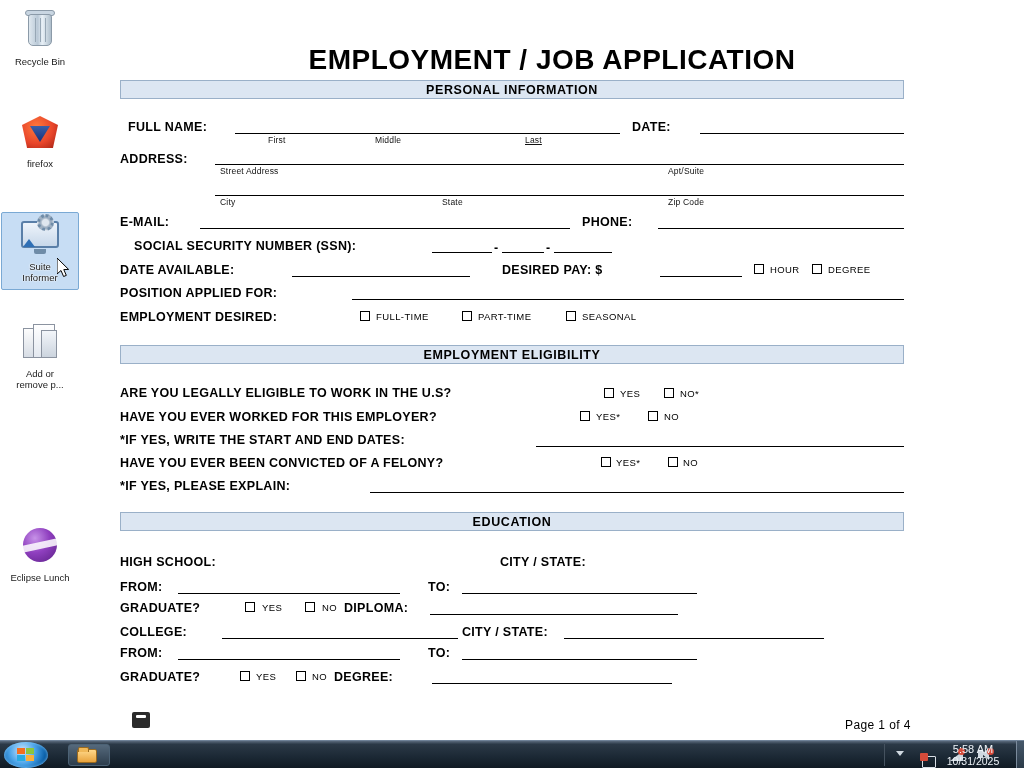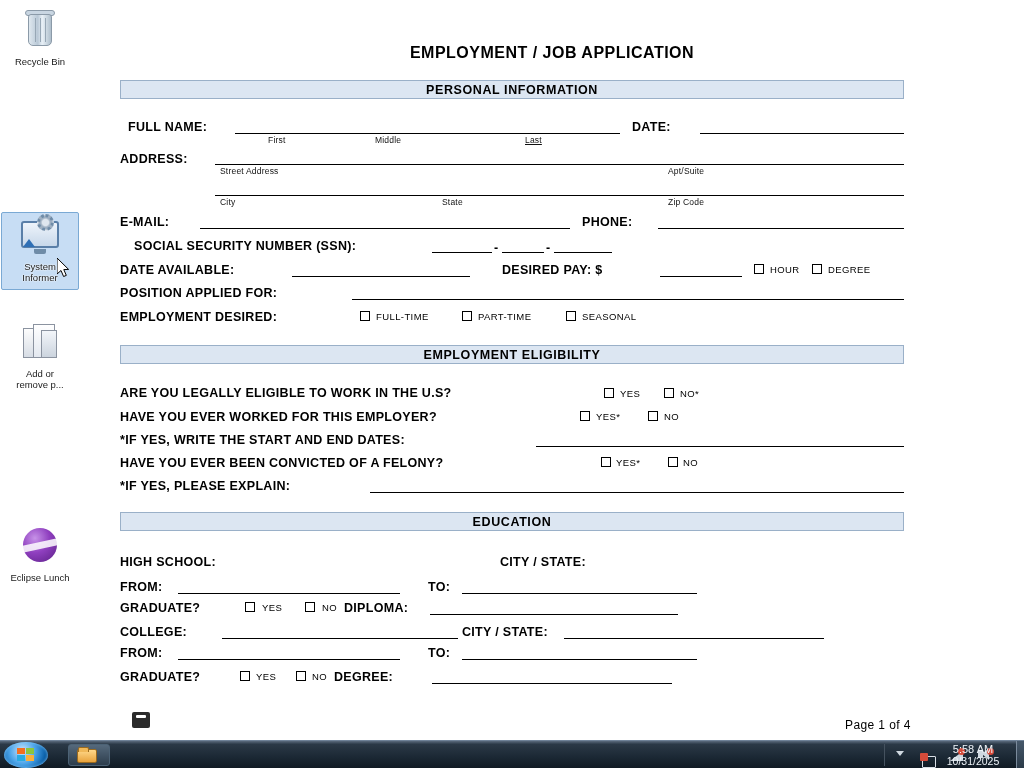--- a/index.html
+++ b/index.html
@@ -153,21 +153,21 @@
   }
   #doc-inner {
     position: relative;
     width: 944px; height: 740px;
     padding: 0;
   }
   .doc-title {
     position:absolute; left: 0; width: 944px;
     top: 44px;
     text-align:center;
-    font-size: 16px;
+    font-size: 28px;
     font-weight: bold;
     letter-spacing: .5px;
     font-family: "Liberation Sans", sans-serif;
   }
   .section-bar {
     position:absolute;
     left: 40px; width: 784px;
     height: 19px;
     background: #dce6f2;
     border: 1px solid #9ab0c8;
@@ -318,29 +318,36 @@
     <span class="glyph">
       <span class="rb-lid"></span>
       <span class="rb-body"></span>
       <span class="rb-line" style="left:18px;"></span>
       <span class="rb-line" style="left:23px;"></span>
       <span class="rb-line" style="left:28px;"></span>
     </span>
     <span class="label">Recycle Bin</span>
   </div>
 
+  <div class="desk-icon" style="left:1px; top:110px;">
+    <span class="glyph">
+      <span class="ff-o"></span>
+      <span class="ff-b"></span>
+    </span>
+    <span class="label">firefox</span>
+  </div>
 
   <div class="desk-icon selected" style="left:1px; top:212px; height:78px;">
     <span class="glyph">
       <span class="si-screen"></span>
       <span class="si-gear"></span>
       <span class="si-arrow"></span>
       <span class="si-stand"></span>
     </span>
-    <span class="label">System</span>
+    <span class="label">Suite</span>
     <span class="label">Informer</span>
   </div>
 
   <div class="desk-icon" style="left:1px; top:320px;">
     <span class="glyph">
       <span class="ar-b1"></span>
       <span class="ar-b2"></span>
       <span class="ar-b3"></span>
     </span>
     <span class="label">Add or</span>

